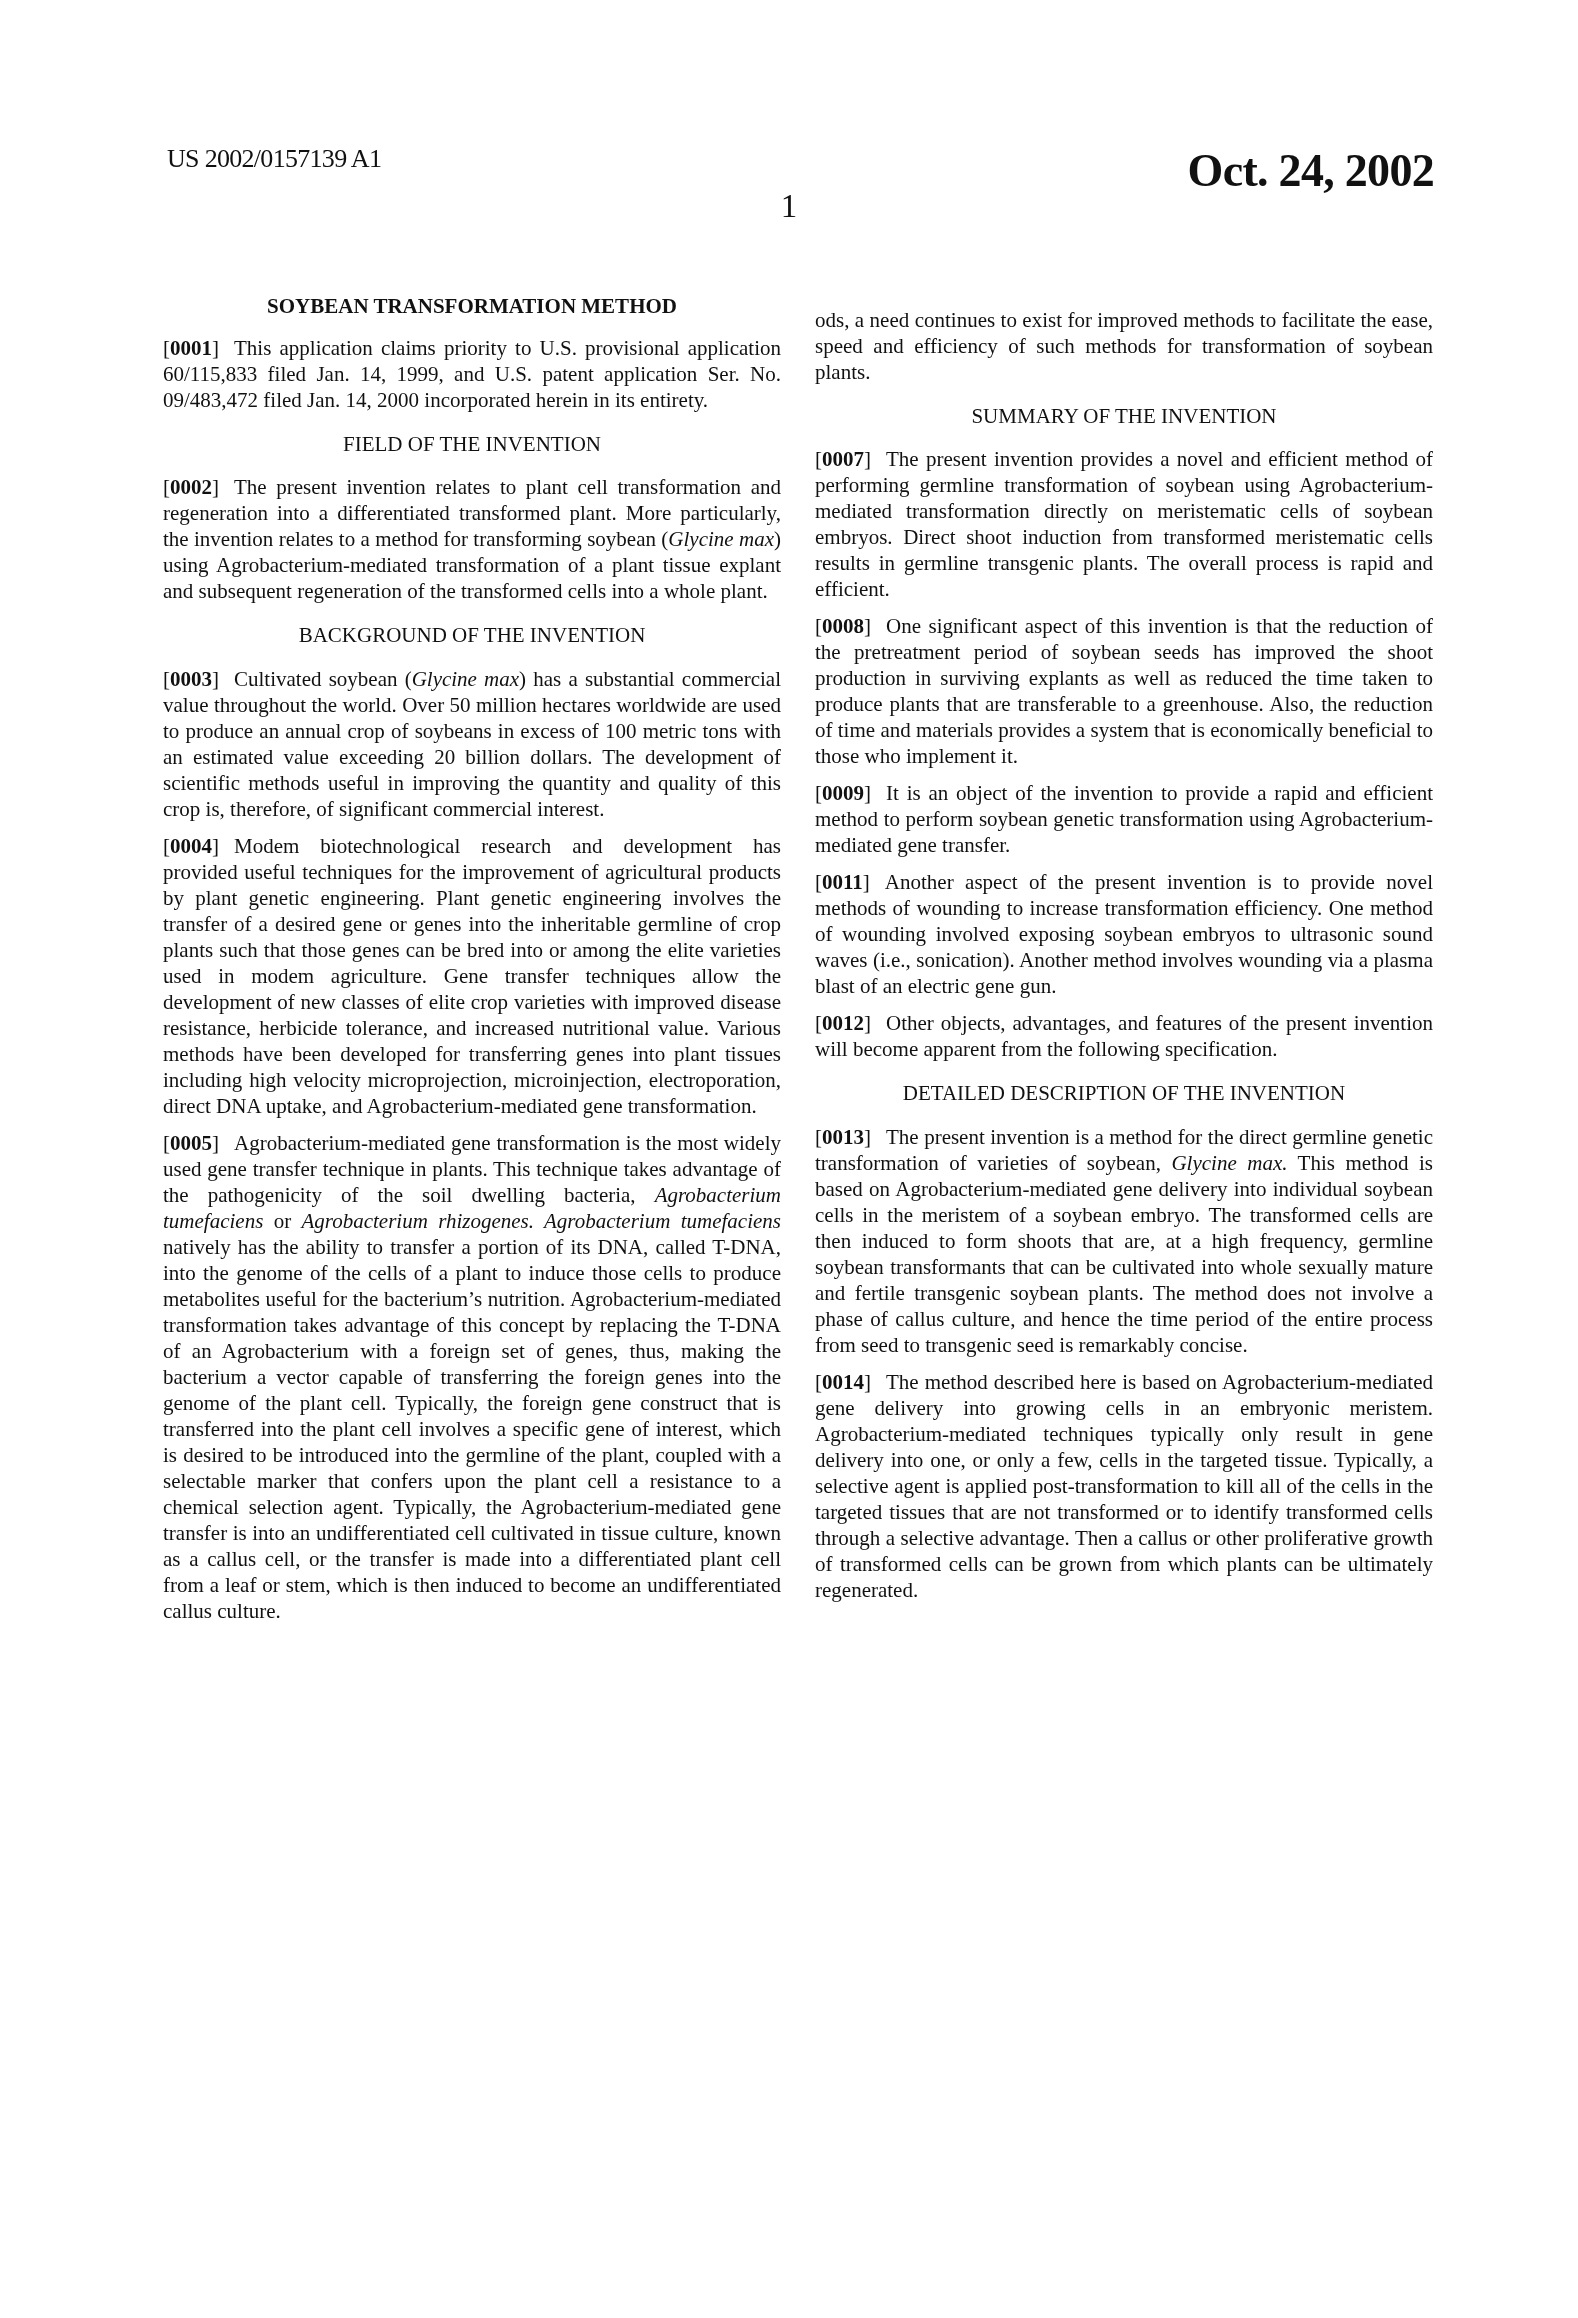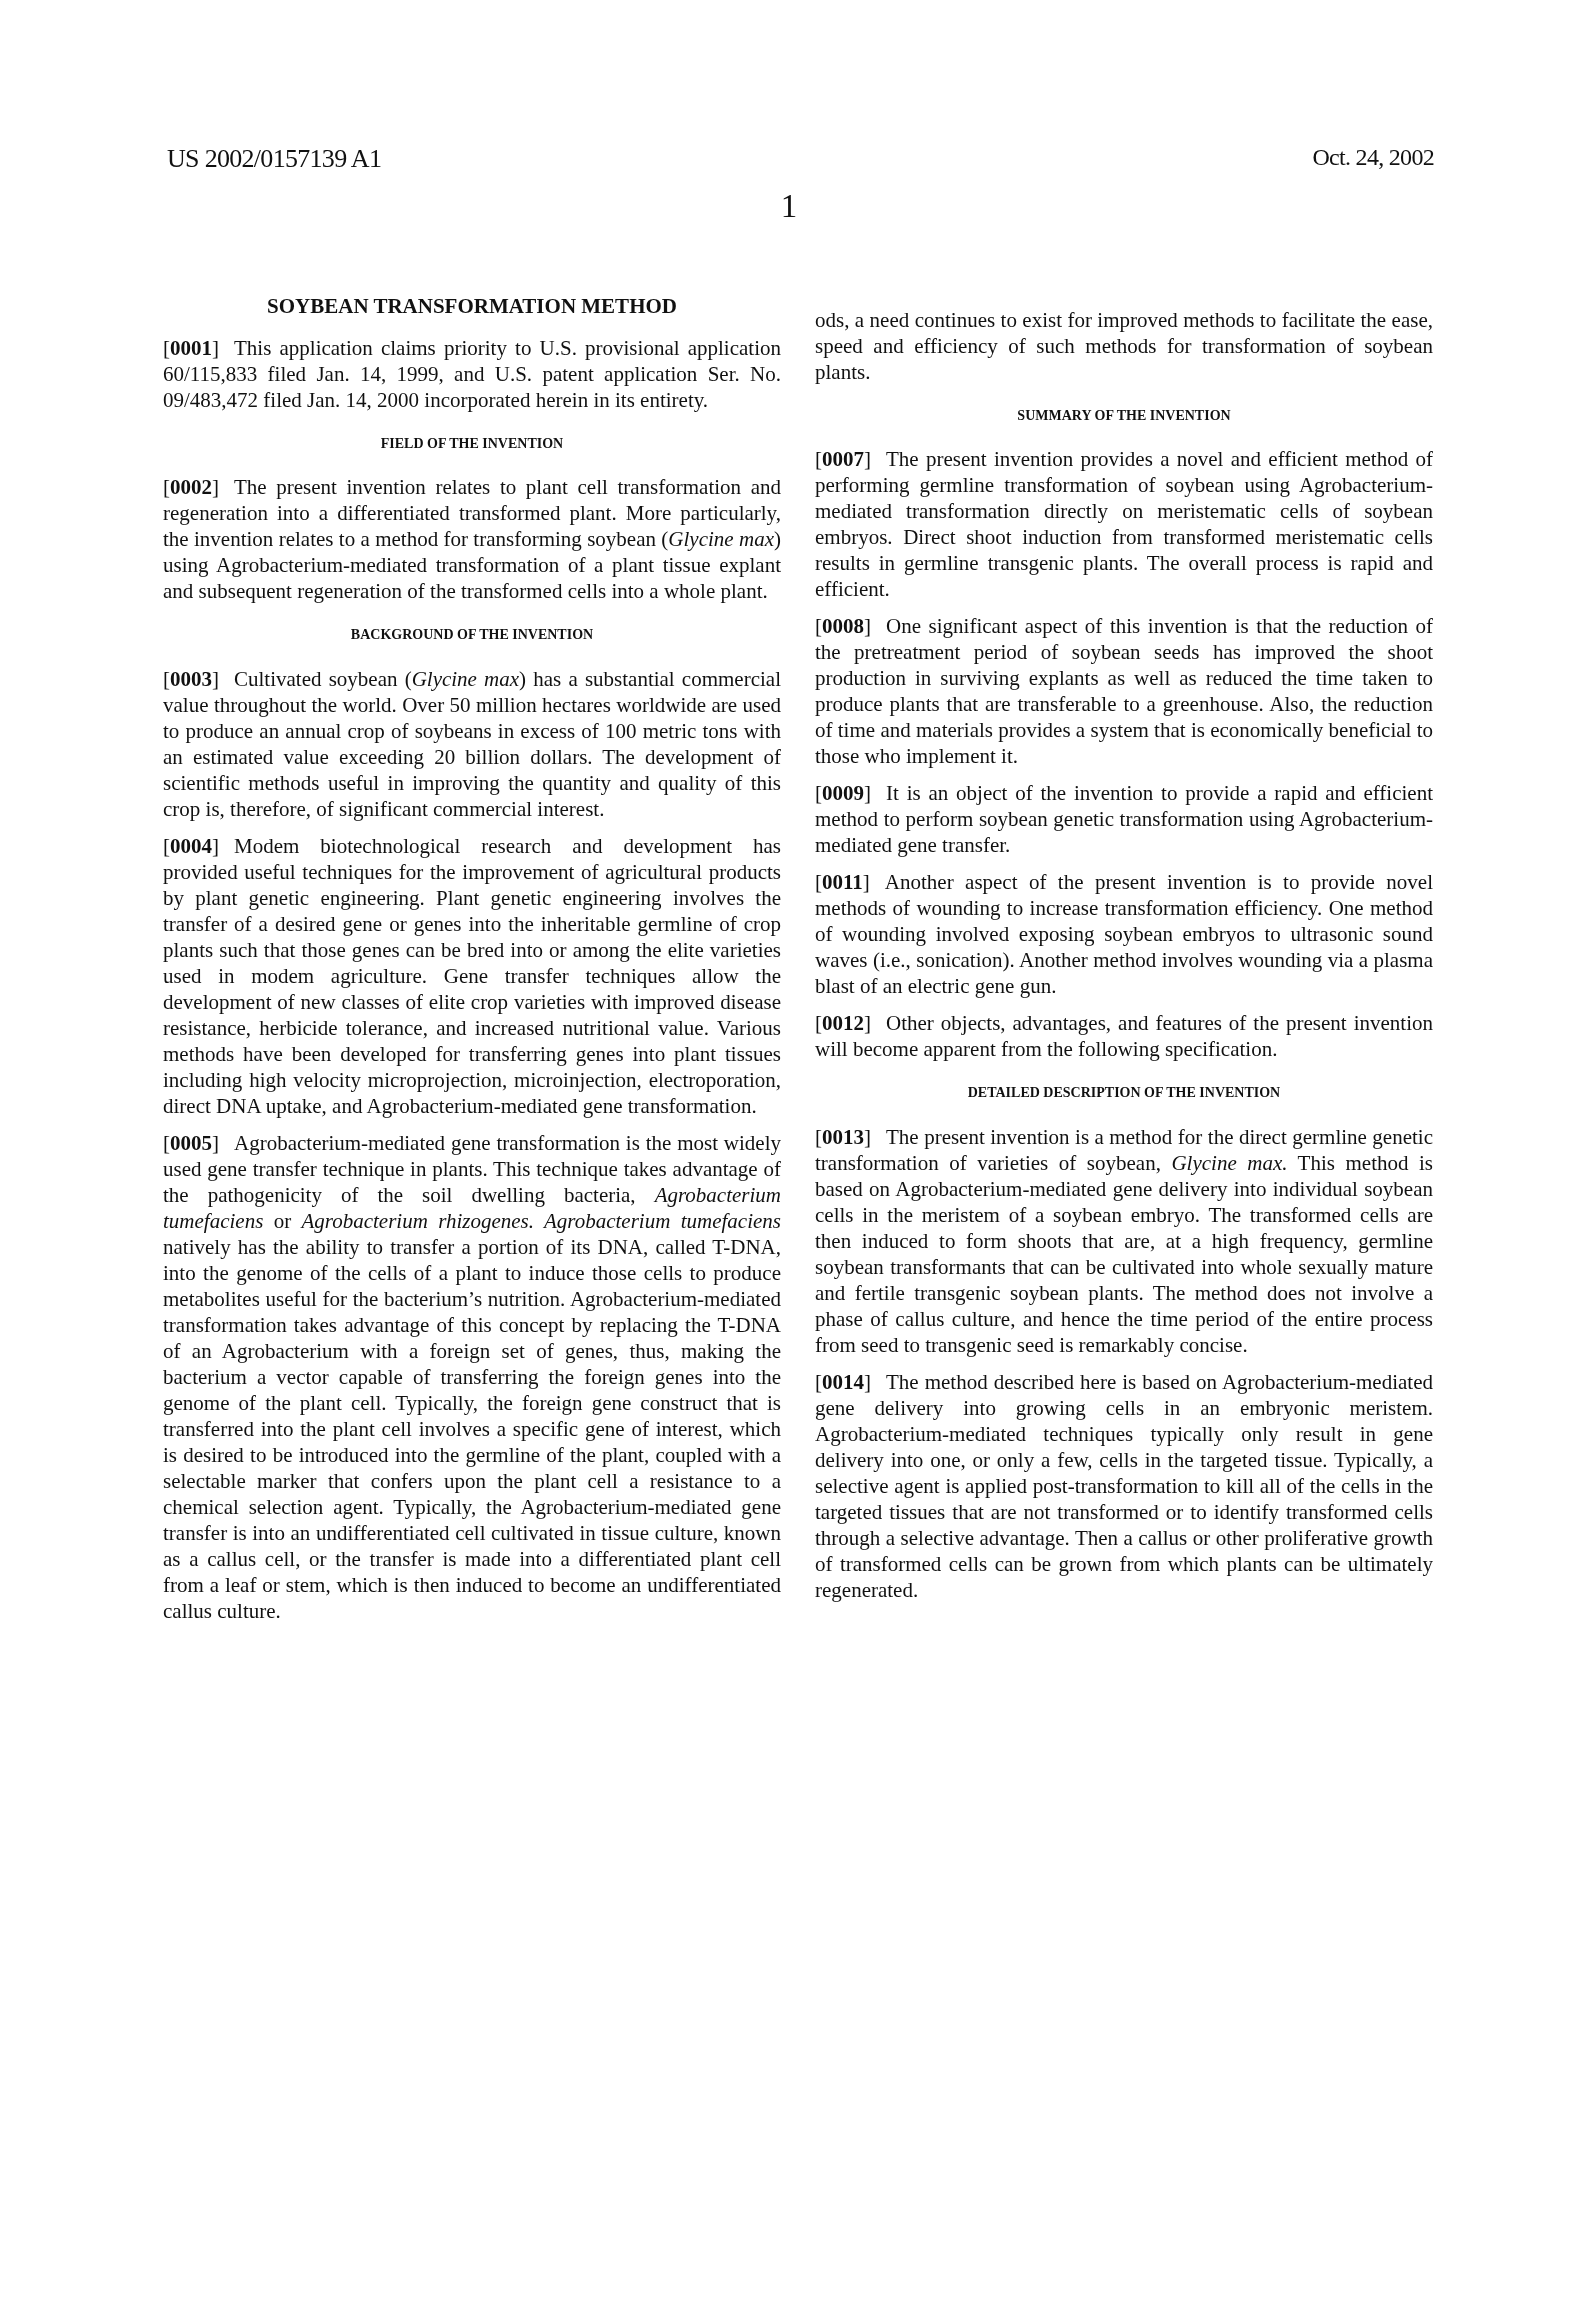--- a/index.html
+++ b/index.html
@@ -1,28 +1,28 @@
 <!DOCTYPE html>
 <html style="font-size:11px"><head>
 <meta charset="utf-8">
 <style>
   html, body { margin: 0; padding: 0; background: #ffffff; }
   body {
     width: 1578px; height: 2319px; position: relative; overflow: hidden;
     font-family: "Liberation Serif", "DejaVu Serif", serif; color: #111;
   }
   .hdr-left { position: absolute; left: 167px; top: 144px; font-size: 26px; letter-spacing: -0.7px; }
-  .hdr-right { position: absolute; right: 144px; top: 144px; font-size: 24px; letter-spacing: -0.7px; }
+  .hdr-right { position: absolute; right: 144px; top: 144px; font-size: 46px; letter-spacing: -0.7px; font-weight: bold; }
   .page-num { position: absolute; left: 0; width: 1578px; top: 188px; text-align: center; font-size: 33px; }
   .col { position: absolute; top: 293px; width: 618px; font-size: 21px; line-height: 26px; }
   .col.left { left: 163px; }
   .col.right { left: 815px; top: 297px; }
   .col p { margin: 10px 0 11px 0; text-align: justify; hyphens: manual; }
   .col h2 {
-    margin: 17.7px 0 17.7px 0; font-size: 14px; font-weight: bold; text-align: center; line-height: 26px;
+    margin: 17.7px 0 17.7px 0; font-size: 21px; font-weight: normal; text-align: center; line-height: 26px;
   }
   .col h1 {
     margin: 0 0 16px 0; font-size: 21px; font-weight: bold; text-align: center; line-height: 26px;
   }
   .pn { font-weight: bold; margin-right: 15px; }
   .pn-br { font-weight: normal; }
   em { }
 </style>
 </head>
 <body>

